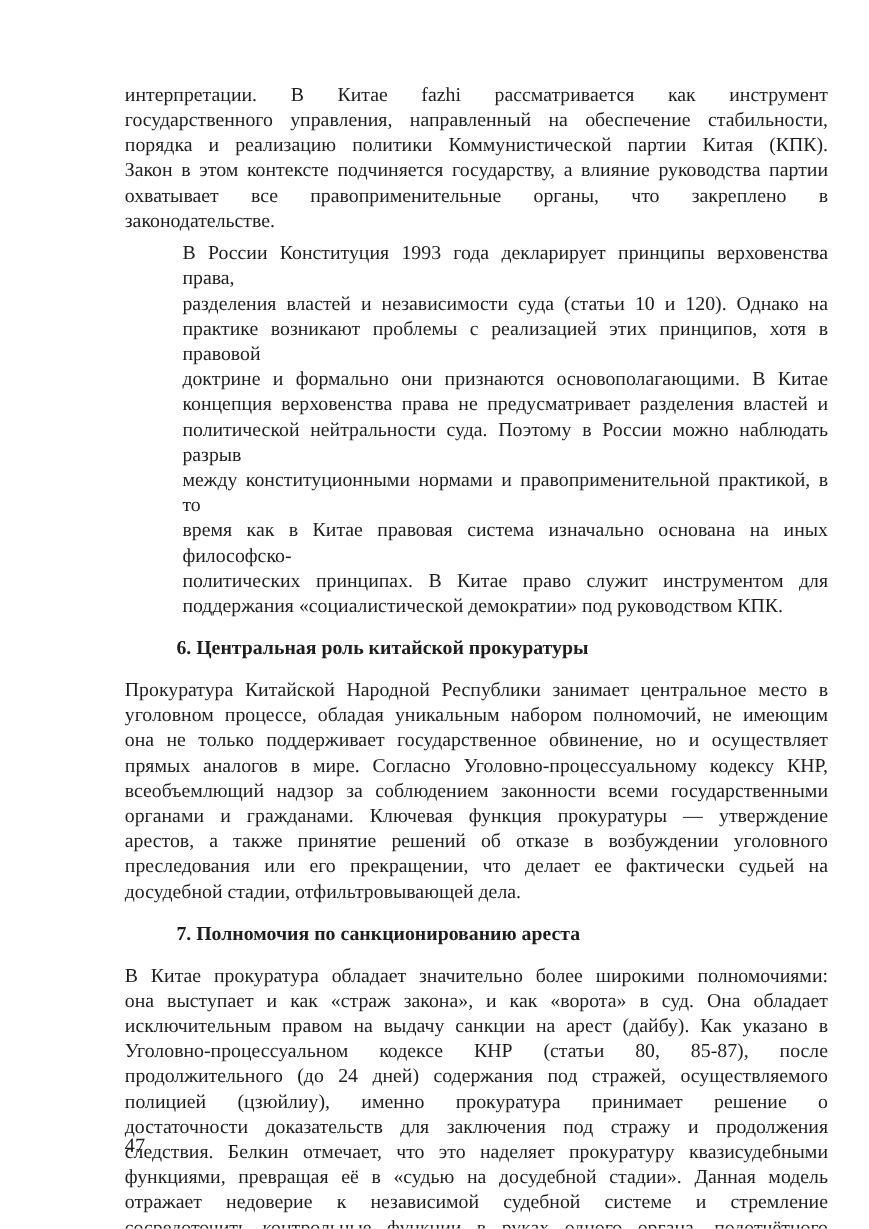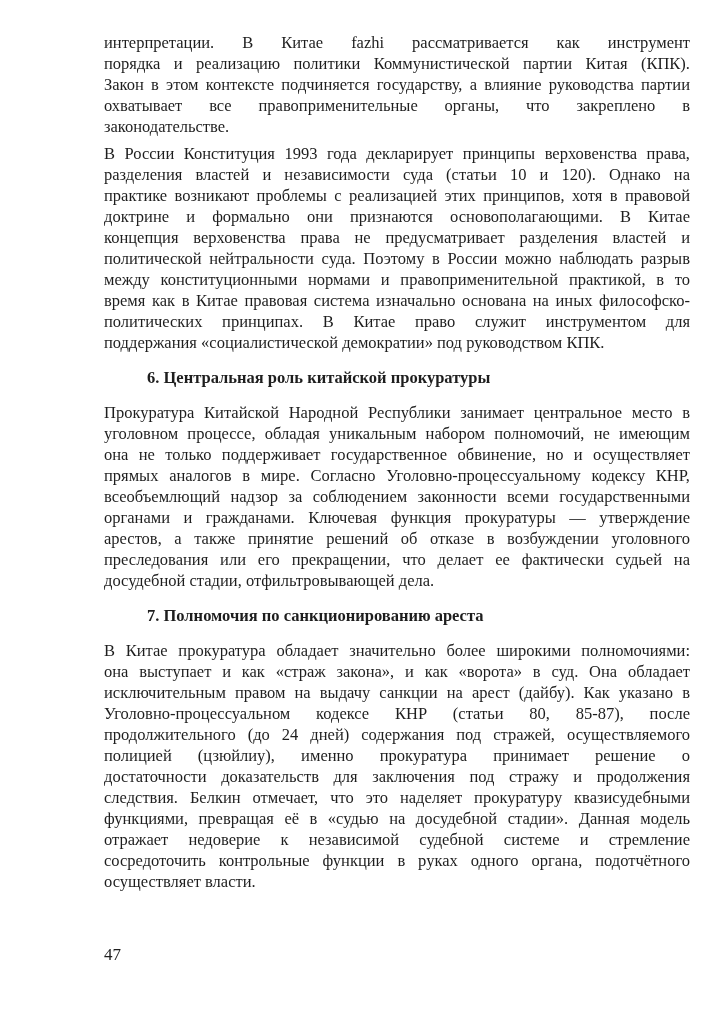--- a/index.html
+++ b/index.html
@@ -4,26 +4,26 @@
 <style>
   html, body { margin: 0; padding: 0; background: #ffffff; }
   .page {
     position: relative;
     width: 724px;
     height: 1024px;
     box-sizing: border-box;
     background: #ffffff;
     font-family: "Liberation Serif", "DejaVu Serif", serif;
     color: #1e1e1e;
-    padding: 32px 34px 0 104px;
+    padding: 68px 34px 0 104px;
     overflow: hidden;
   }
   main { display: block; }
   .paragraph { margin: 0; }
-  .paragraph + .paragraph { margin-top: 6px; }
+  .paragraph + .paragraph { margin-top: 6px; margin-left: 48px; }
   .line {
     font-size: 16.5px;
     line-height: 21px;
     text-align: left;
     white-space: normal;
   }
   .line.just {
     text-align: justify;
     text-align-last: justify;
   }
@@ -44,20 +44,21 @@
     line-height: 21px;
   }
 </style>
 </head>
 <body>
 
 <div class="page">
   <main>
       <div class="paragraph">
         <div class="line just">интерпретации. В Китае fazhi рассматривается как инструмент</div>
+        <div class="line just">государственного управления, направленный на обеспечение стабильности,</div>
         <div class="line just">порядка и реализацию политики Коммунистической партии Китая (КПК).</div>
         <div class="line just">Закон в этом контексте подчиняется государству, а влияние руководства партии</div>
         <div class="line just">охватывает все правоприменительные органы, что закреплено в</div>
         <div class="line">законодательстве.</div>
       </div>
       <div class="paragraph">
         <div class="line just">В России Конституция 1993 года декларирует принципы верховенства права,</div>
         <div class="line just">разделения властей и независимости суда (статьи 10 и 120). Однако на</div>
         <div class="line just">практике возникают проблемы с реализацией этих принципов, хотя в правовой</div>
         <div class="line just">доктрине и формально они признаются основополагающими. В Китае</div>

